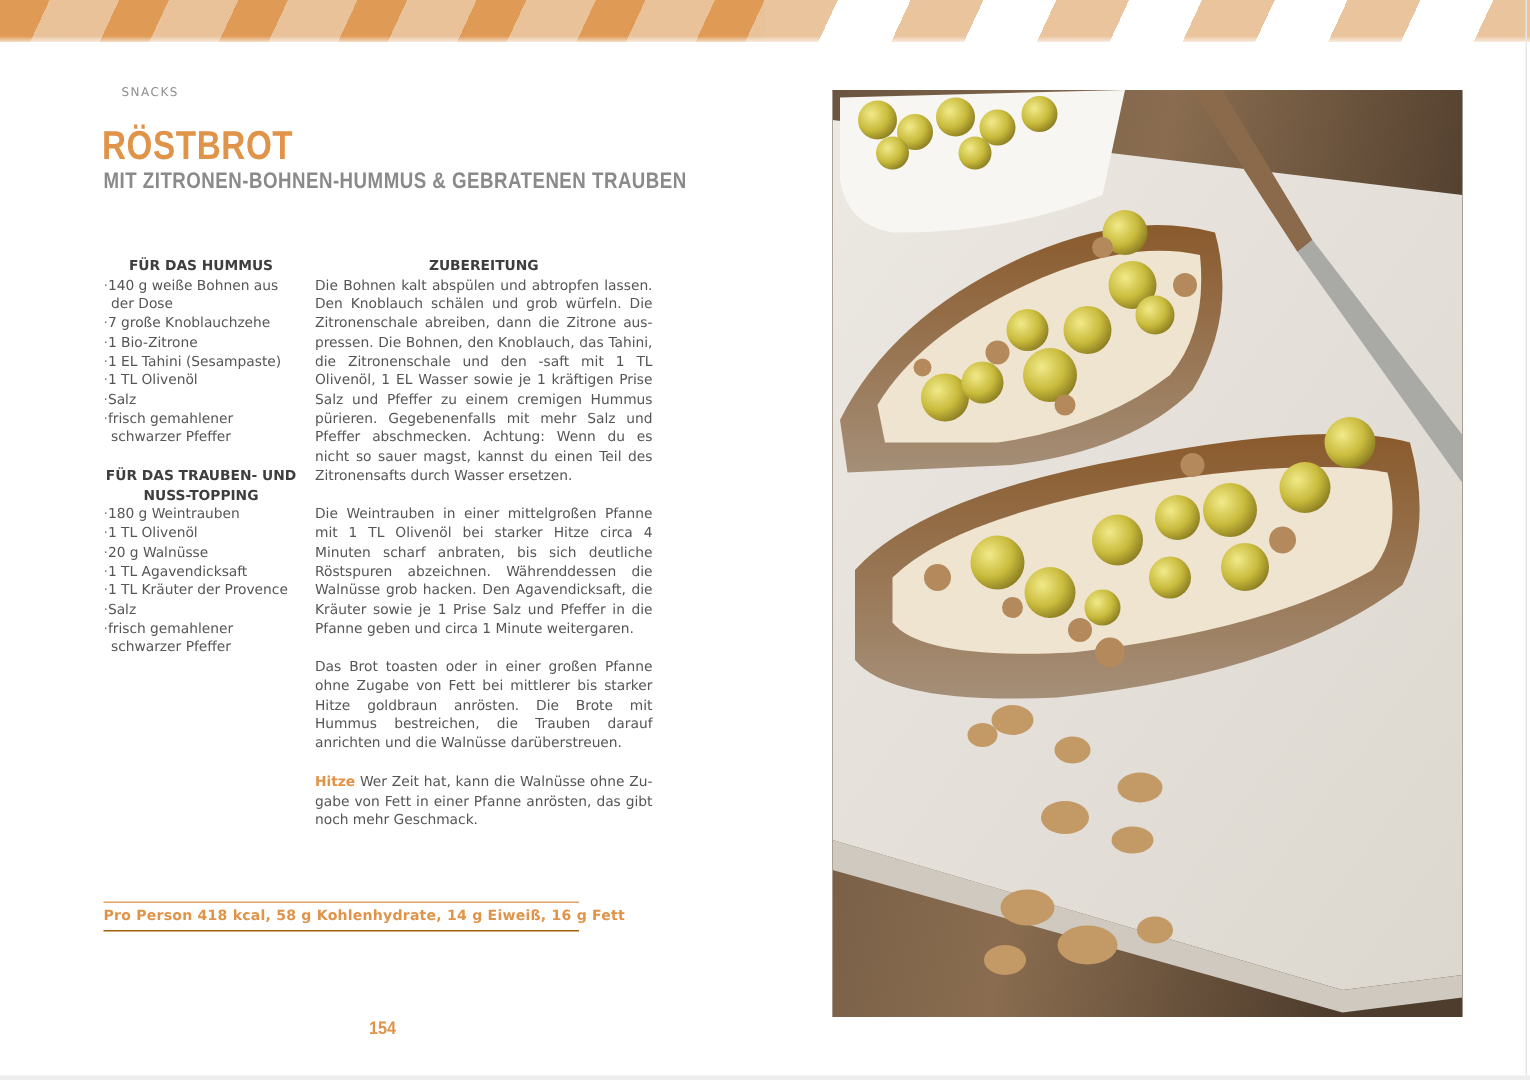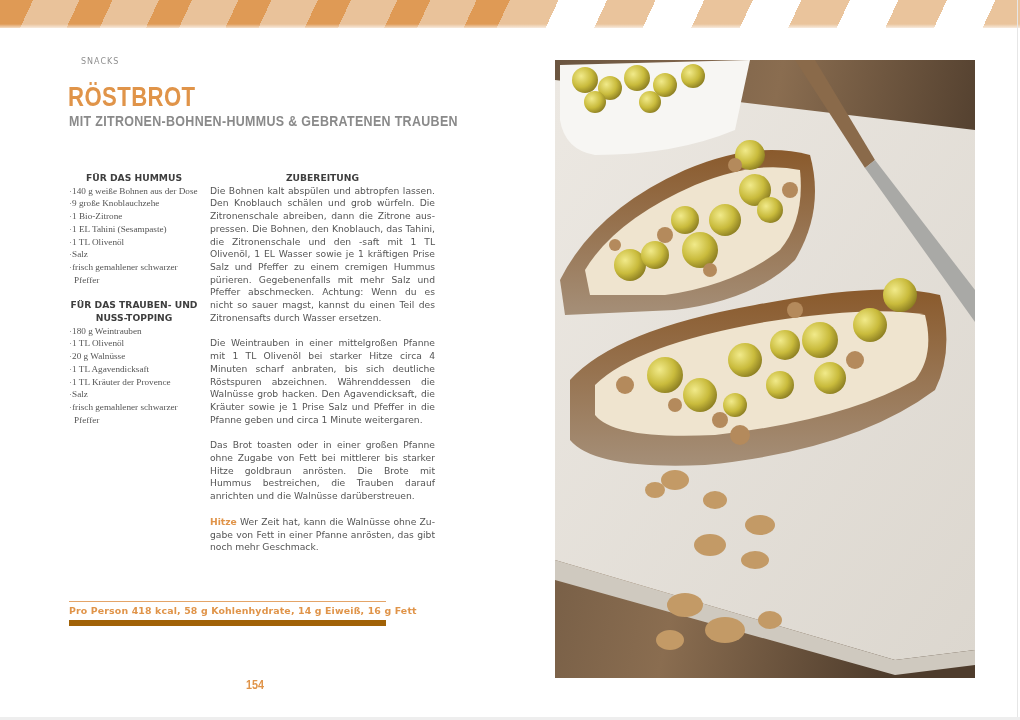--- a/index.html
+++ b/index.html
@@ -44,37 +44,37 @@
     font-family: "Liberation Sans", sans-serif; font-weight: bold; font-size: 15px;
     color: #8a8a8a; letter-spacing: 0.4px; transform: scaleX(0.83); transform-origin: left;
   }
 
   .col-ingredients { position: absolute; left: 69px; top: 172px; width: 130px; }
   .col-prep { position: absolute; left: 210px; top: 172px; width: 225px; }
 
   .section-head {
     font-size: 9.2px; font-weight: bold; color: #3e3e3e; line-height: 12.7px; text-align: center;
   }
-  .ing-list { list-style: none; font-family: Liberation Serif, serif; }
+  .ing-list { list-style: none; }
   .ing-list li {
     font-size: 9.2px; line-height: 12.7px; color: #555;
     padding-left: 5px; text-indent: -5px;
   }
   .ing-list li::before { content: "\00B7 "; color: #777; }
   .gap { height: 13px; }
 
   .prep-p {
     font-size: 9.2px; line-height: 12.7px; color: #555; text-align: justify;
     hyphens: manual;
   }
   .tip-label { color: #e09449; font-weight: bold; }
 
   .nutrition {
     position: absolute; left: 69px; top: 601px; width: 317px;
-    border-top: 1px solid #e4a468; border-bottom: 6px solid #a16207;
+    border-top: 1px solid #e4a468; border-bottom: 1px solid #a16207;
     padding: 3px 0 4px 0;
     font-size: 9.4px; font-weight: bold; color: #e09449; letter-spacing: 0.15px;
     white-space: nowrap;
   }
   .page-number {
     position: absolute; left: 246px; top: 678px;
     font-family: "Liberation Sans", sans-serif; font-weight: bold; font-size: 12px;
     color: #e09449; transform: scaleX(0.9); transform-origin: left;
   }
 
@@ -95,21 +95,21 @@
 <div class="bottom-edge-line"></div>
 
 <div class="category">SNACKS</div>
 <div class="title">RÖSTBROT</div>
 <div class="subtitle">MIT ZITRONEN-BOHNEN-HUMMUS &amp; GEBRATENEN TRAUBEN</div>
 
 <div class="col-ingredients">
   <div class="section-head">FÜR DAS HUMMUS</div>
   <ul class="ing-list">
     <li>140 g weiße Bohnen aus der Dose</li>
-    <li>9 große Knoblauchzehe</li>
+    <li>7 große Knoblauchzehe</li>
     <li>1 Bio-Zitrone</li>
     <li>1 EL Tahini (Sesampaste)</li>
     <li>1 TL Olivenöl</li>
     <li>Salz</li>
     <li>frisch gemahlener schwarzer Pfeffer</li>
   </ul>
   <div class="gap"></div>
   <div class="section-head">FÜR DAS TRAUBEN- UND NUSS-TOPPING</div>
   <ul class="ing-list">
     <li>180 g Weintrauben</li>

